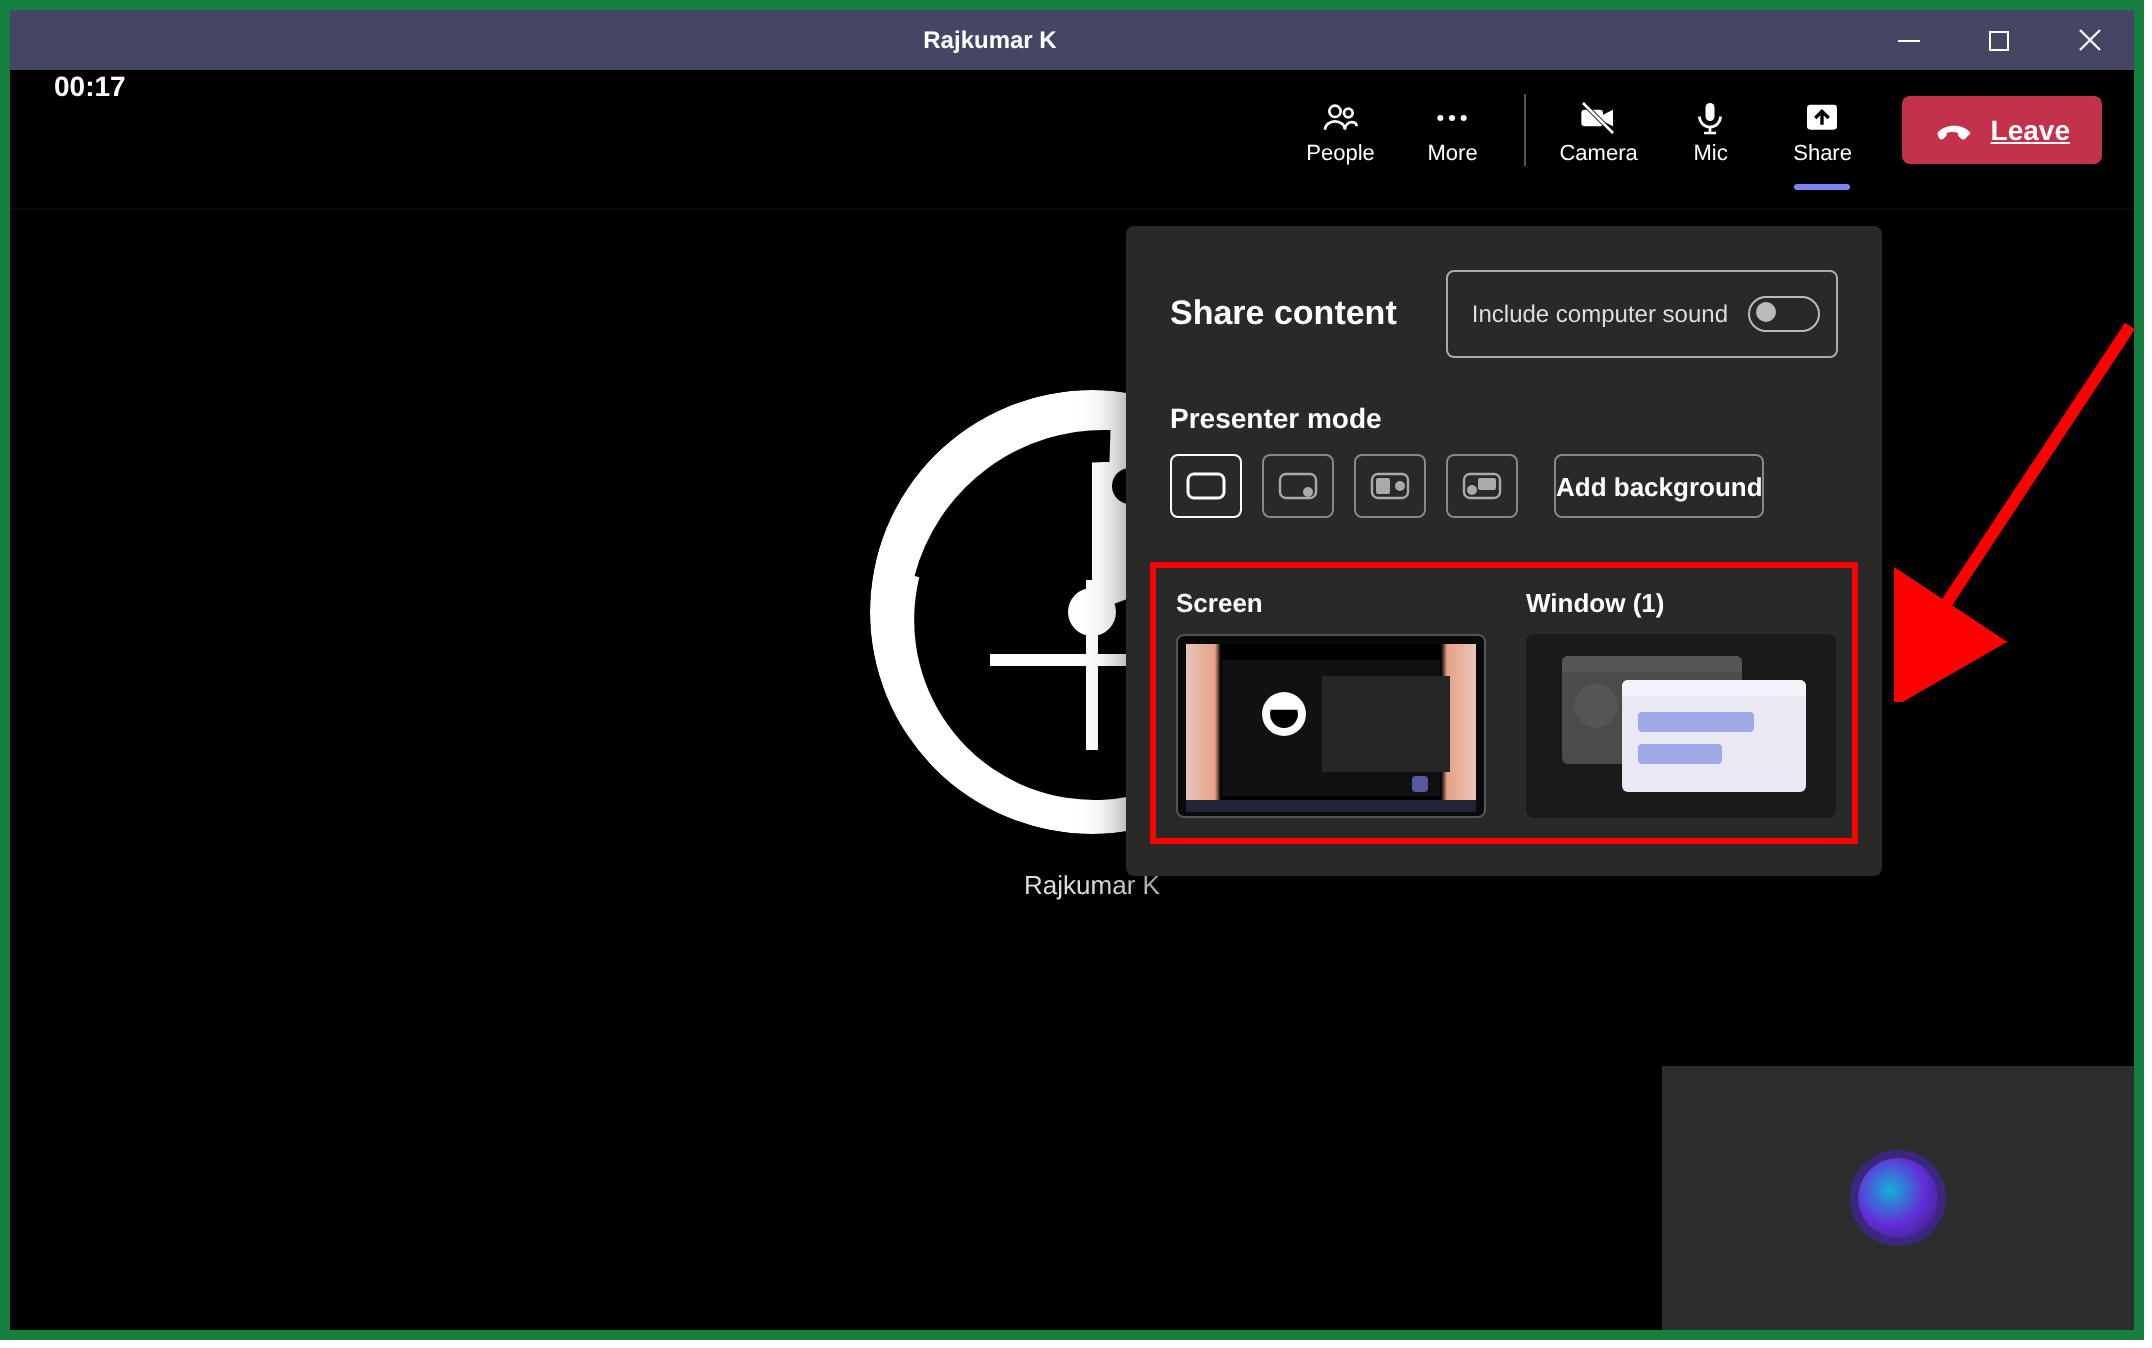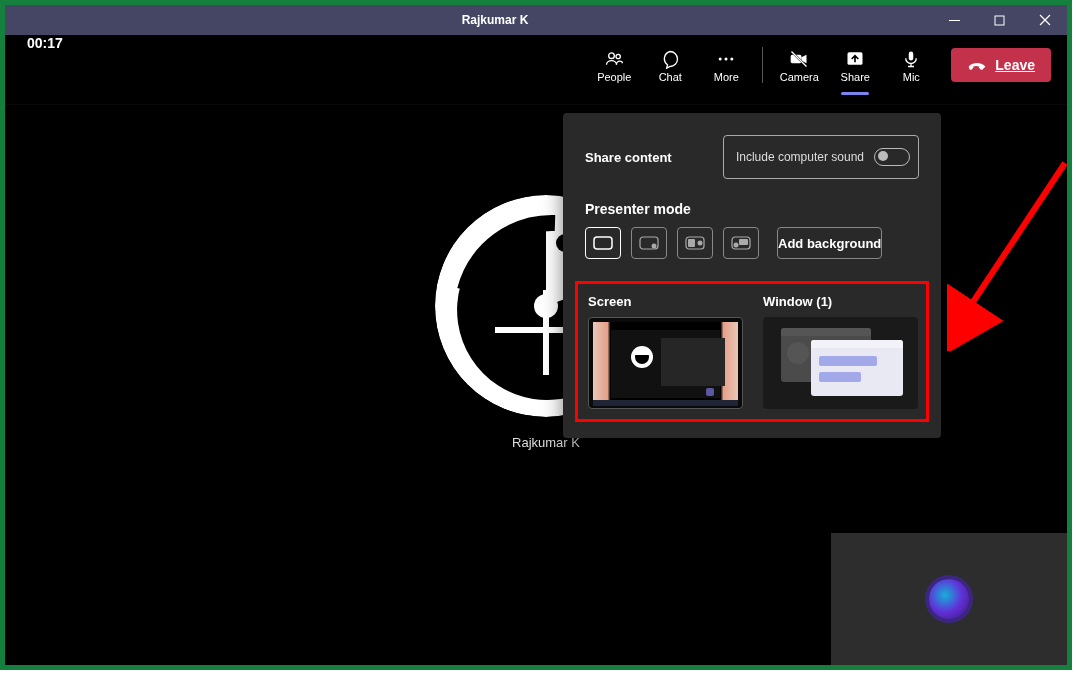--- a/index.html
+++ b/index.html
@@ -17,21 +17,21 @@
     .action-item .label { font-size: 11px; white-space: nowrap; }
     .action-item.active::after { content: ""; position: absolute; bottom: 0px; left: 14px; right: 14px; height: 3px; background: #7c85f0; border-radius: 2px; }
     .divider-vert { width: 1px; height: 36px; background: #555; margin: 0 8px; }
     .leave-btn { background: #c4314b; color: #fff; border: none; border-radius: 4px; height: 34px; padding: 0 16px; display: flex; align-items: center; gap: 8px; font-weight: 600; font-size: 14px; cursor: pointer; margin-left: 12px; text-decoration: underline; }
     .content { position: relative; width: 100%; height: calc(100% - 100px); background: #000; }
     .participant { position: absolute; left: 430px; top: 90px; display: flex; flex-direction: column; align-items: center; gap: 18px; }
     .avatar-circle { width: 222px; height: 222px; border-radius: 50%; overflow: hidden; }
     .participant-name { color: #ddd; font-size: 13px; }
     .share-panel { position: absolute; top: 8px; left: 558px; width: 378px; background: #292929; border-radius: 4px; padding: 22px 22px 16px 22px; box-shadow: 0 4px 20px rgba(0,0,0,.5); }
     .share-header { display: flex; align-items: center; justify-content: space-between; margin-bottom: 22px; }
-    .share-title { color: #fff; font-weight: 700; font-size: 13px; }
+    .share-title { color: #fff; font-weight: 700; font-size: 17px; }
     .toggle-pill { border: 1px solid #aaa; border-radius: 4px; height: 44px; padding: 0 8px 0 12px; display: flex; align-items: center; gap: 10px; cursor: pointer; }
     .toggle-pill span { color: #ddd; font-size: 12px; }
     .toggle-sw { width: 36px; height: 18px; border: 1.5px solid #bbb; border-radius: 10px; position: relative; }
     .toggle-sw::after { content: ""; position: absolute; top: 2px; left: 3px; width: 10px; height: 10px; background: #bbb; border-radius: 50%; }
     .presenter-label { color: #fff; font-weight: 700; font-size: 14px; margin-bottom: 10px; }
     .presenter-row { display: flex; align-items: center; gap: 10px; margin-bottom: 22px; }
     .mode-btn { width: 36px; height: 32px; border: 1px solid #888; border-radius: 4px; display: flex; align-items: center; justify-content: center; cursor: pointer; }
     .mode-btn.selected { border-color: #fff; border-width: 1.5px; }
     .addbg-btn { border: 1px solid #888; background: transparent; color: #fff; height: 32px; padding: 0 0; border-radius: 4px; font-size: 13px; font-weight: 600; cursor: pointer; margin-left: 8px; }
     .source-row { display: flex; gap: 20px; border: 3px solid #f00; padding: 10px; margin-left: -10px; margin-right: -10px; }
@@ -99,28 +99,20 @@
           <svg width="22" height="20" viewBox="0 0 24 24">
             <circle cx="9" cy="8" r="3.4" fill="none" stroke="#fff" stroke-width="1.6"></circle>
             <circle cx="17" cy="9" r="2.6" fill="none" stroke="#fff" stroke-width="1.6"></circle>
             <path d="M3 19c0-3 3-5 6-5s6 2 6 5" fill="none" stroke="#fff" stroke-width="1.6"></path>
             <path d="M15 18.5c0-2.2 2-4 4-4s3 1 3 2.5" fill="none" stroke="#fff" stroke-width="1.6"></path>
           </svg>
         </div>
         <span class="label">People</span>
       </div>
 
-      <div class="action-item">
-        <div class="icon-wrap">
-          <svg width="20" height="20" viewBox="0 0 24 24">
-            <path d="M12 3a9 9 0 100 18l4 2-1-4a9 9 0 00-3-16z" fill="none" stroke="#fff" stroke-width="1.6" transform="scale(-1,1) translate(-24,0)"></path>
-          </svg>
-        </div>
-        <span class="label">Chat</span>
-      </div>
 
       <div class="action-item">
         <div class="icon-wrap">
           <svg width="20" height="20" viewBox="0 0 24 24">
             <circle cx="5" cy="12" r="1.8" fill="#fff"></circle>
               <circle cx="12" cy="12" r="1.8" fill="#fff"></circle>
               <circle cx="19" cy="12" r="1.8" fill="#fff"></circle>
           </svg>
         </div>
         <span class="label">More</span>
@@ -133,38 +125,38 @@
           <svg width="22" height="20" viewBox="0 0 24 24">
             <rect x="2" y="7" width="13" height="10" rx="2" fill="#fff"></rect>
             <path d="M15 10l6-3v10l-6-3z" fill="#fff"></path>
             <path d="M3 3l18 18" stroke="#000" stroke-width="2.6"></path>
             <path d="M3 3l18 18" stroke="#fff" stroke-width="1.6"></path>
           </svg>
         </div>
         <span class="label">Camera</span>
       </div>
 
+      <div class="action-item">
+        <div class="icon-wrap">
+          <svg width="18" height="20" viewBox="0 0 24 24">
+            <rect x="9" y="2" width="6" height="12" rx="3" fill="#fff"></rect>
+            <path d="M5 11a7 7 0 0014 0M12 18v4M8 22h8" stroke="#fff" stroke-width="1.8" fill="none"></path>
+          </svg>
+        </div>
+        <span class="label">Mic</span>
+      </div>
+
       <div class="action-item active">
         <div class="icon-wrap">
           <svg width="20" height="20" viewBox="0 0 24 24">
             <rect x="3" y="4" width="18" height="15" rx="2" fill="#fff"></rect>
             <path d="M12 16V8M8 12l4-4 4 4" stroke="#000" stroke-width="2" fill="none"></path>
           </svg>
         </div>
         <span class="label">Share</span>
-      </div>
-
-      <div class="action-item">
-        <div class="icon-wrap">
-          <svg width="18" height="20" viewBox="0 0 24 24">
-            <rect x="9" y="2" width="6" height="12" rx="3" fill="#fff"></rect>
-            <path d="M5 11a7 7 0 0014 0M12 18v4M8 22h8" stroke="#fff" stroke-width="1.8" fill="none"></path>
-          </svg>
-        </div>
-        <span class="label">Mic</span>
       </div>
 
       <button class="leave-btn">
         <svg width="20" height="14" viewBox="0 0 24 16">
           <path d="M2 10c4-6 16-6 20 0l-3 3c-1 1-2 1-3 0l-1-1c-1-1-1-2 0-2-3-1-5-1-8 0 1 0 1 1 0 2l-1 1c-1 1-2 1-3 0z" fill="#fff"></path>
         </svg>
         <span>Leave</span>
       </button>
     </div>
   </div>

